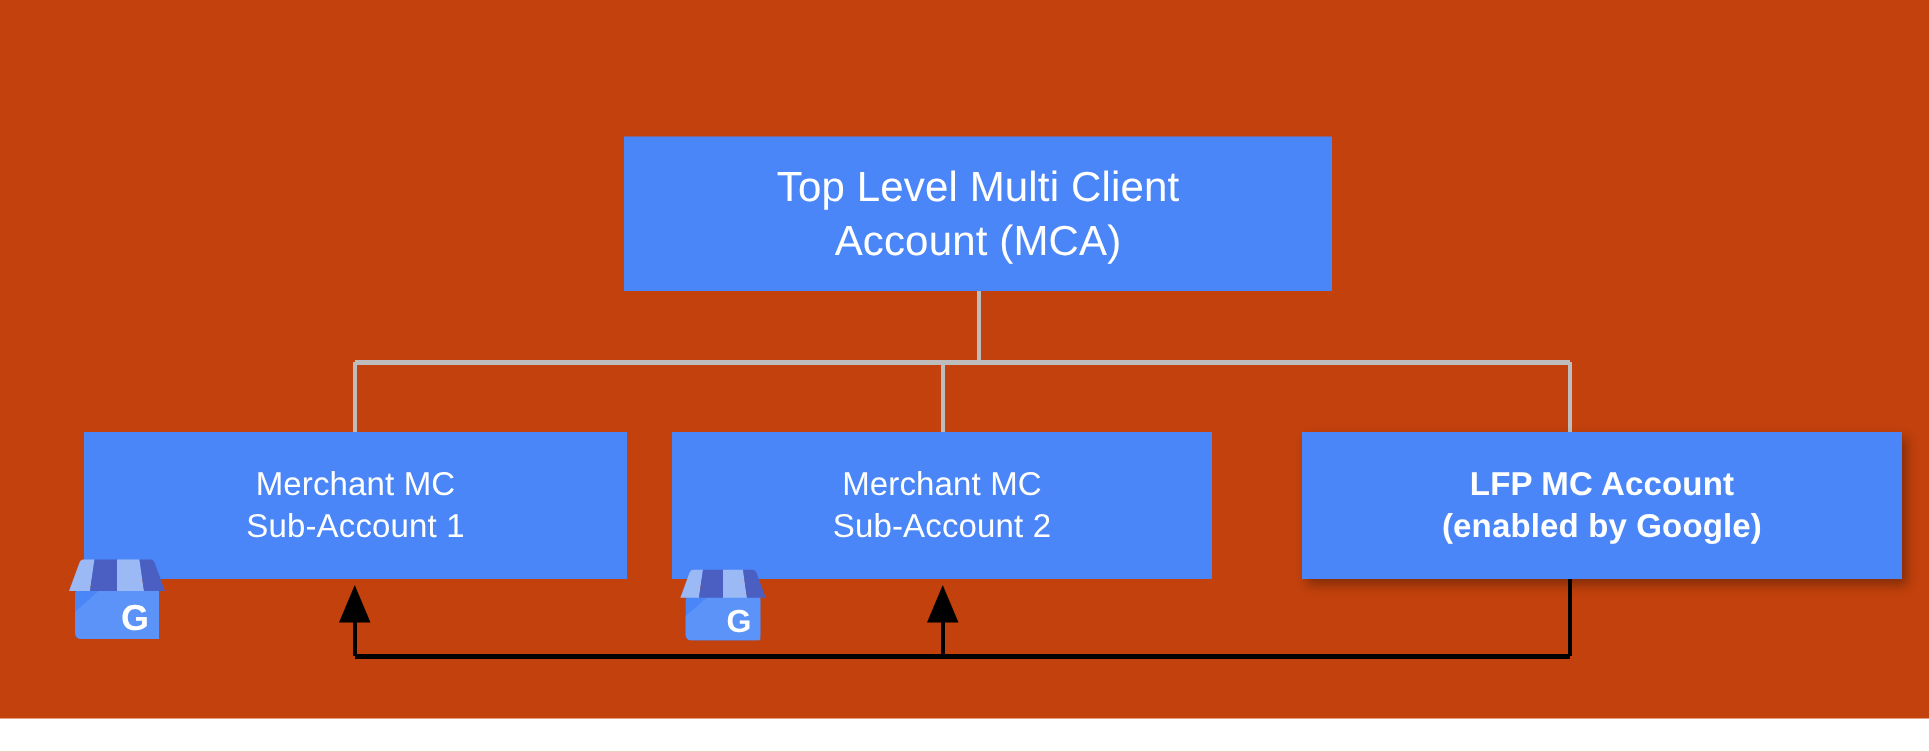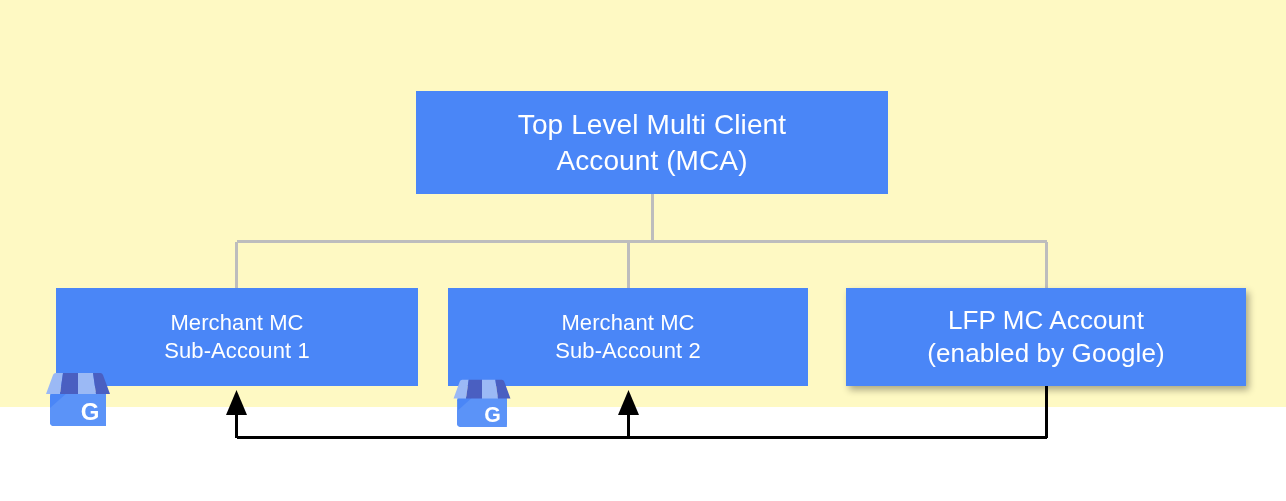--- a/index.html
+++ b/index.html
@@ -9,22 +9,22 @@
   }
   body {
     width: 1286px;
     height: 501px;
     font-family: "Liberation Sans", sans-serif;
     overflow: hidden;
   }
   #canvas {
     position: relative;
     width: 1286px;
-    height: 407px;
-    background: #fef9c3;
+    height: 479px;
+    background: #c2410c;
   }
 
   
   #connectors {
     position: absolute;
     left: 0;
     top: 0;
     width: 1286px;
     height: 501px;
   }
@@ -69,27 +69,28 @@
   #node-sub2 {
     left: 448px;
     top: 288px;
     width: 360px;
     height: 98px;
     font-size: 22px;
     z-index: 3;
   }
 
   #node-lfp {
-    left: 846px;
+    left: 868px;
     top: 288px;
     width: 400px;
     height: 98px;
-    font-size: 26px;
+    font-size: 22px;
     z-index: 3;
     box-shadow: 3px 4px 7px rgba(0,0,0,0.32);
+    font-weight: bold;
   }
 
   
   .gmb-icon {
     position: absolute;
     z-index: 4;
   }
   #gmb-icon-1 {
     left: 42px;
     top: 362px;

